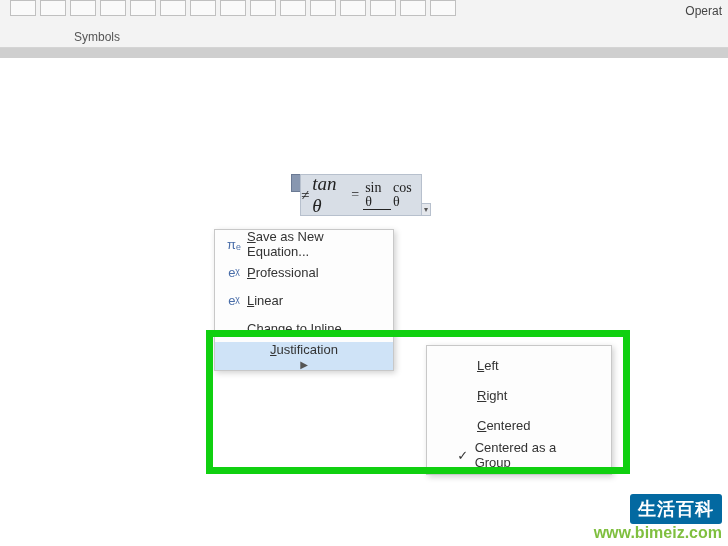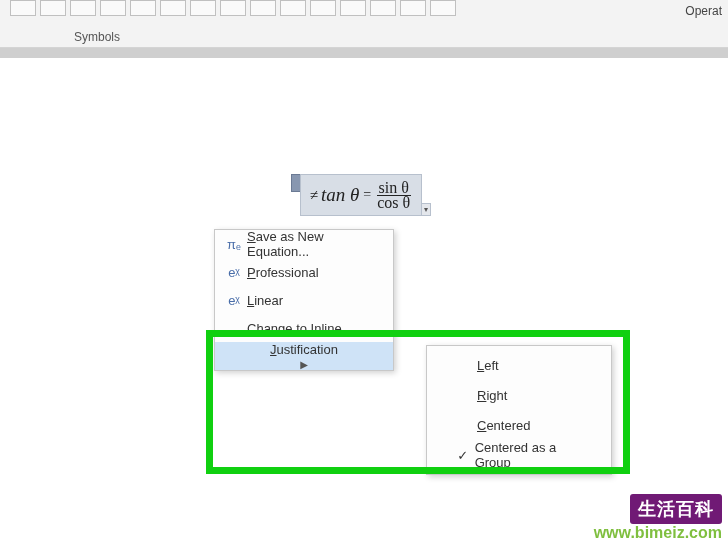--- a/index.html
+++ b/index.html
@@ -102,23 +102,23 @@
     font-size: 8px;
     color: #555;
     text-align: center;
     line-height: 11px;
   }
   .equation-box .neq { font-size: 15px; padding-right: 3px; }
   .equation-box .tan { font-size: 19px; font-style: italic; }
   .equation-box .eq { padding: 0 4px; font-size: 14px; }
   .equation-box .frac {
     display: inline-flex;
-    flex-direction: column;
+    flex-direction: row;
     align-items: center;
-    font-size: 16px;
+    font-size: 14px;
     line-height: 14px;
   }
   .equation-box .frac .num { border-bottom: 1px solid #222; padding: 0 2px; }
   .equation-box .frac .den { padding: 0 2px; }
 
   
   .context-menu {
     position: absolute;
     top: 229px;
     left: 214px;
@@ -195,21 +195,21 @@
 
   
   .watermark {
     position: absolute;
     right: 6px;
     bottom: 4px;
     text-align: right;
   }
   .watermark .wm-top {
     display: inline-block;
-    background: #701a75;
+    background: #0369a1;
     color: #fff;
     font-size: 18px;
     font-weight: bold;
     padding: 3px 8px;
     letter-spacing: 1px;
     border-radius: 3px;
   }
   .watermark .wm-url {
     color: #7fbf3f;
     font-size: 16px;

